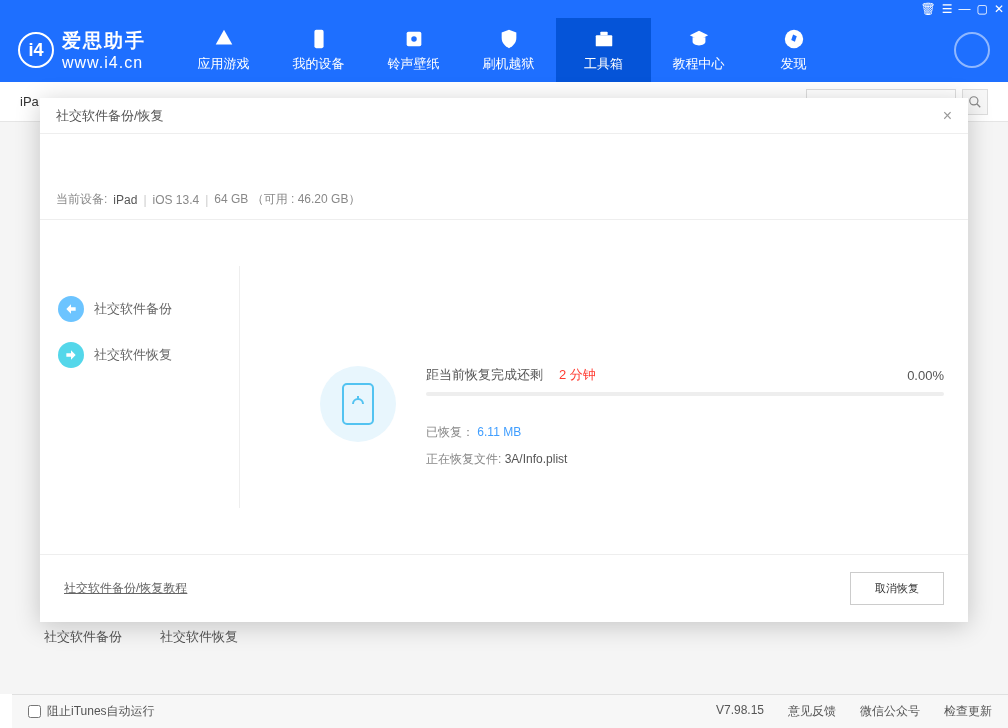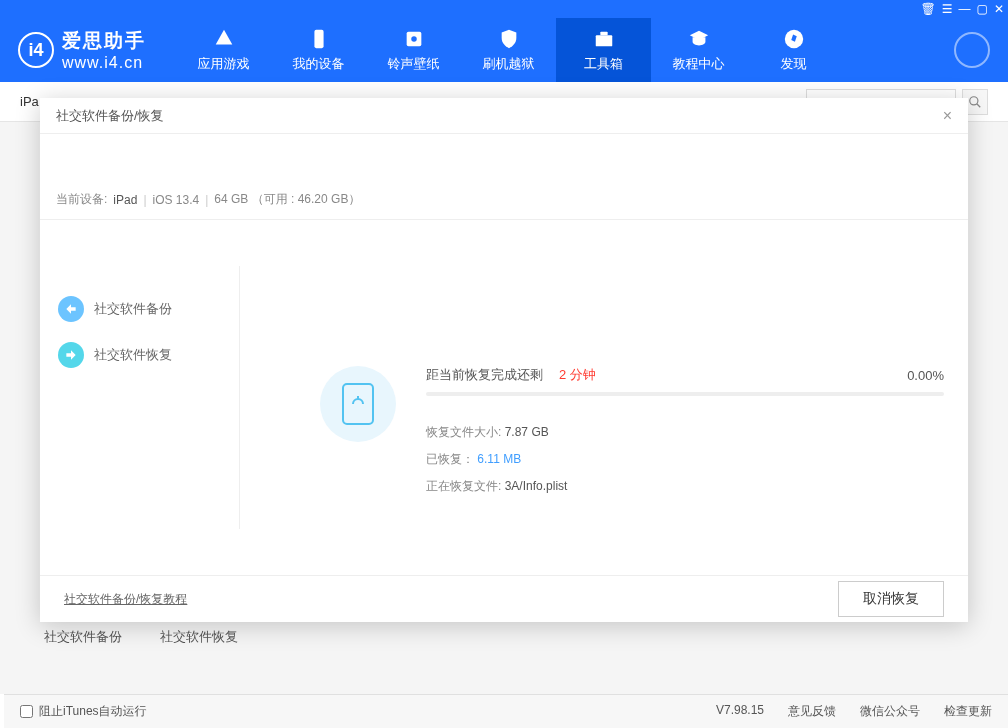--- a/index.html
+++ b/index.html
@@ -55,25 +55,25 @@
 .restore-icon { width: 76px; height: 76px; border-radius: 50%; background: #e8f6fd; display: flex; align-items: center; justify-content: center; flex-shrink: 0; margin-left: 40px; }
 .restore-icon svg { width: 34px; height: 44px; fill: none; stroke: #52c3f1; stroke-width: 2; }
 .restore-info { flex: 1; }
 .prog-label { display: flex; align-items: center; font-size: 13px; color: #555; margin-bottom: 8px; }
 .prog-label .red { color: #ff3a30; margin-left: 16px; }
 .prog-label .pct { margin-left: auto; color: #555; }
 .prog-bar { height: 4px; background: #eee; border-radius: 2px; margin-bottom: 28px; }
 .kv { font-size: 12px; color: #888; margin-bottom: 10px; }
 .kv .blue { color: #409eff; }
 .kv .dark { color: #555; }
-.modal-foot { height: 47px; border-top: 1px solid #eee; display: flex; align-items: center; padding: 0 24px; }
+.modal-foot { height: 68px; border-top: 1px solid #eee; display: flex; align-items: center; padding: 0 24px; }
 .tutorial { font-size: 12px; color: #666; text-decoration: underline; cursor: pointer; }
-.cancel-btn { margin-left: auto; padding: 8px 24px; border: 1px solid #ccc; background: #fff; font-size: 14px; color: #333; cursor: pointer; }
-
-.statusbar { position: absolute; bottom: 0; left: 4px; right: 0; height: 34px; background: #f7f7f7; border-top: 1px solid #e0e0e0; display: flex; align-items: center; padding: 0 16px; font-size: 12px; color: #555; }
+.cancel-btn { margin-left: auto; padding: 8px 24px; border: 1px solid #ccc; background: #fff; font-size: 11px; color: #333; cursor: pointer; }
+
+.statusbar { position: absolute; bottom: 0; left: 12px; right: 0; height: 34px; background: #f7f7f7; border-top: 1px solid #e0e0e0; display: flex; align-items: center; padding: 0 16px; font-size: 12px; color: #555; }
 .statusbar label { display: flex; align-items: center; gap: 6px; cursor: pointer; }
 .statusbar .right { margin-left: auto; display: flex; gap: 24px; }
 .statusbar .right span { cursor: pointer; }
 .sep { color: #ccc; }
 </style>
 </head>
 <body>
 
 <div class="titlebar">
   <span>🗑</span>
@@ -225,24 +225,20 @@
               <path d="M17 14v3"></path>
             </svg>
         </div>
         <div class="restore-info">
           <div class="prog-label">
             <span>距当前恢复完成还剩</span>
             <span class="red">2 分钟</span>
             <span class="pct">0.00%</span>
           </div>
           <div class="prog-bar"></div>
-          <div class="kv">
-            <span>恢复文件大小:</span>
-            <span class="dark">7.87 GB</span>
-          </div>
           <div class="kv">
             <span>已恢复：</span>
             <span class="blue">6.11 MB</span>
           </div>
           <div class="kv">
             <span>正在恢复文件:</span>
             <span class="dark">3A/Info.plist</span>
           </div>
         </div>
       </div>

